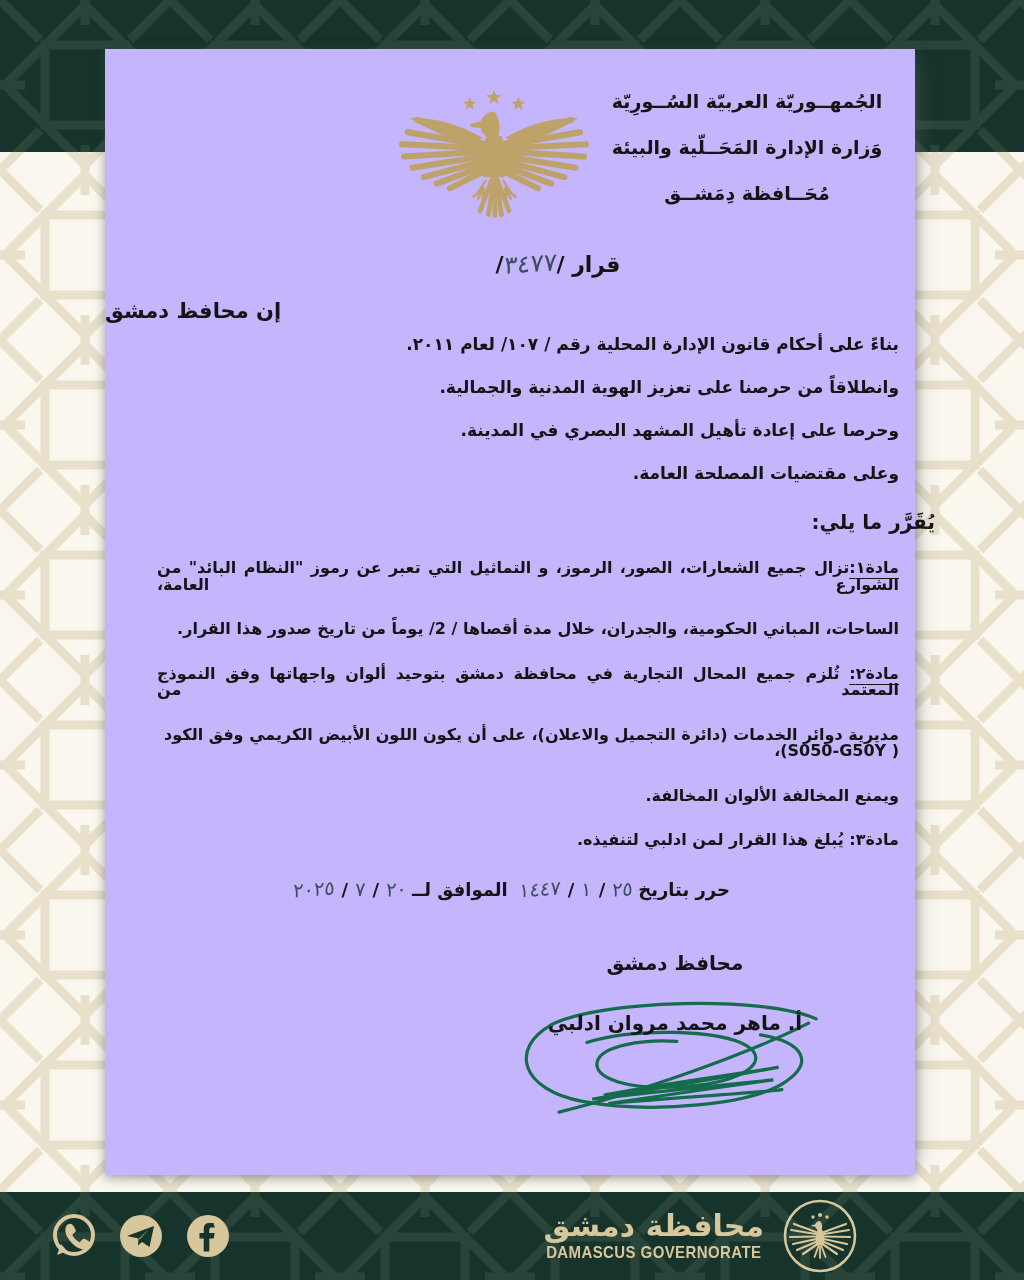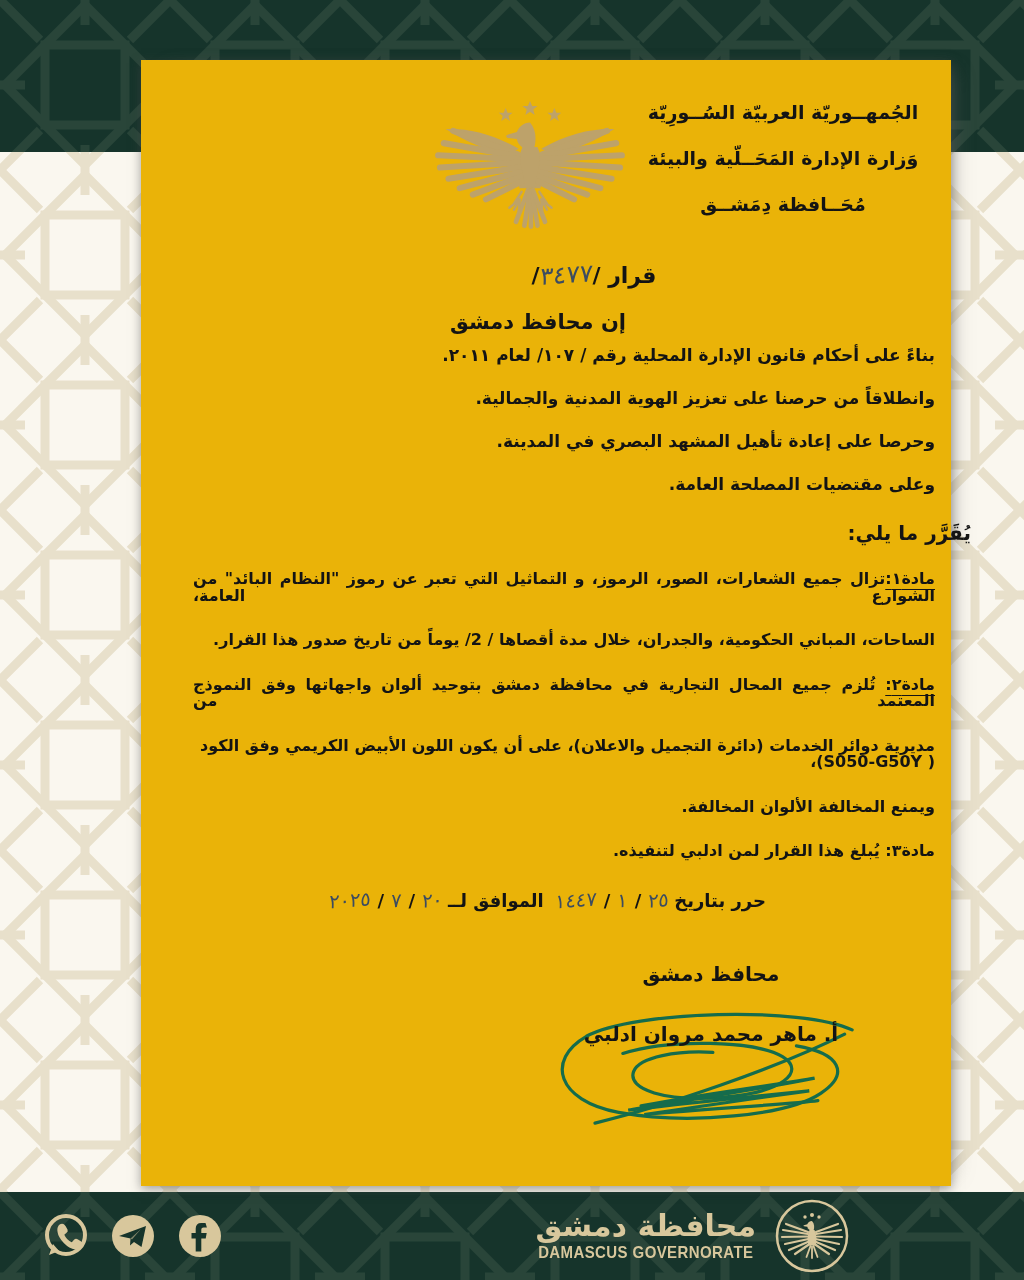--- a/index.html
+++ b/index.html
@@ -4,47 +4,47 @@
 <style>
   html,body{margin:0;padding:0;}
   body{width:1024px;height:1280px;position:relative;overflow:hidden;
        font-family:"DejaVu Sans",sans-serif;background:#faf7ef;}
   .abs{position:absolute;}
   
   #bg-beige{left:0;top:0;z-index:0;}
   #band-top{left:0;top:0;z-index:1;}
   #footer-band{left:0;top:1192px;z-index:1;}
   
-  .document{left:105px;top:60px;width:810px;height:1126px;background:#eab308;z-index:2;
+  .document{left:105px;top:49px;width:810px;height:1126px;background:#c4b5fd;z-index:2;
             box-shadow:0 3px 10px rgba(70,70,70,.5), 14px 0 20px -12px rgba(110,110,110,.4);
-            direction:rtl;color:#141414;margin-left:36px;}
+            direction:rtl;color:#141414;}
   .doc-header{position:relative;height:200px;}
   .ministry{position:absolute;top:30px;right:18px;width:300px;text-align:center;
             font-weight:700;font-size:19px;line-height:2.42;}
   .eagle{position:absolute;top:40px;left:283px;width:212px;height:150px;}
   .decision-line{text-align:center;transform:translateX(48px);font-weight:700;font-size:22px;line-height:30px;}
   .hand{color:#3c4c61;font-weight:400;display:inline-block;transform:rotate(-4deg) skewX(-7deg);
         font-size:1.12em;letter-spacing:1px;}
-  .salutation{margin:16px 16px 0 0;text-align:center;font-weight:700;font-size:21px;line-height:30px;}
+  .salutation{margin:16px 16px 0 0;text-align:left;font-weight:700;font-size:21px;line-height:30px;}
   .preamble{margin:10px 16px 0 0;}
   .preamble p{margin:0 0 26px 0;text-align:right;font-weight:700;font-size:17px;line-height:17px;}
   .decides{margin-top:4px;text-align:right;transform:translateX(20px);font-weight:700;font-size:20px;line-height:28px;}
   .articles{margin:24px 16px 0 52px;}
   .art-line{margin-bottom:28px;font-weight:700;font-size:16px;line-height:16.5px;text-align:right;}
   .art-line.just{text-align:justify;text-align-last:justify;}
   .art-label.u{text-decoration:underline;text-underline-offset:5px;}
   .dated{margin:20px 185px 0 0;text-align:right;font-weight:700;font-size:18px;line-height:26px;white-space:nowrap;}
   .dated .hand{margin:0 5px;font-size:1.08em;}
   .dated .sep{margin:0 2px;}
   .sig-block{position:relative;margin:46px 0 0 0;margin-right:75px;width:330px;text-align:center;height:200px;}
   .sig-title{font-weight:700;font-size:20px;line-height:28px;}
   .sig-name{margin-top:32px;font-weight:700;font-size:20px;line-height:28px;position:relative;z-index:2;}
   .sig-scrawl{position:absolute;left:-16px;top:42px;width:340px;height:150px;z-index:1;}
   
-  .footer-content{left:4px;top:1192px;width:860px;height:88px;z-index:3;display:flex;
+  .footer-content{left:12px;top:1192px;width:860px;height:88px;z-index:3;display:flex;
                   align-items:center;justify-content:space-between;}
   .social-row{display:flex;gap:15px;margin-right:0;margin-left:0;padding-left:36px;align-items:center;}
   .social-row svg{display:block;}
   .footer-brand{display:flex;align-items:center;gap:16px;padding-right:12px;}
   .brand-text{text-align:center;color:#d8c79c;}
   .brand-ar{font-weight:700;font-size:30px;line-height:32px;font-family:"DejaVu Sans",sans-serif;}
   .brand-en{font-weight:700;font-size:15px;letter-spacing:.4px;line-height:20px;
             font-family:"Liberation Sans",sans-serif;transform:scaleY(1.12);}
 </style>
 </head>

